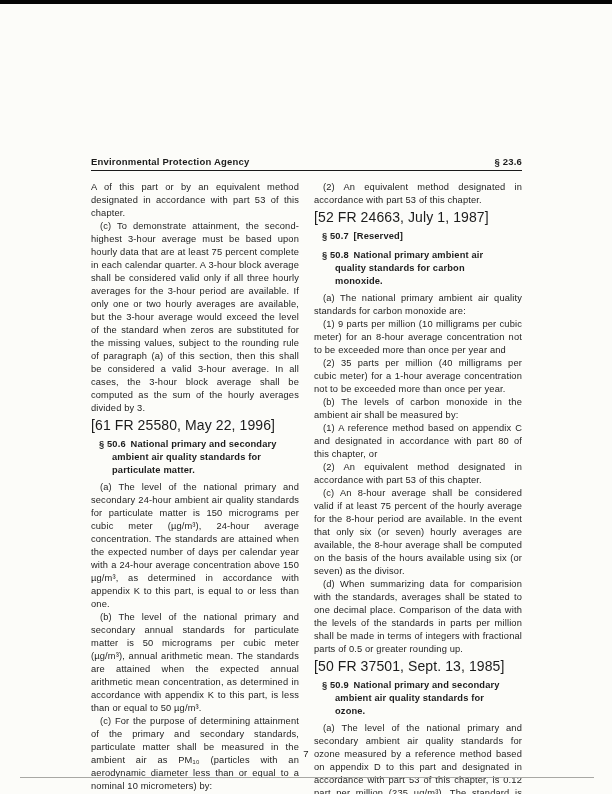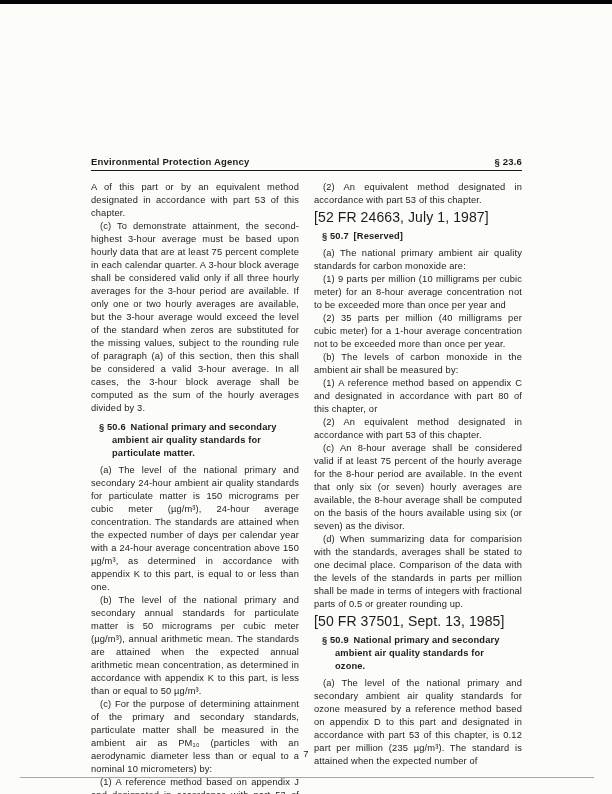--- a/index.html
+++ b/index.html
@@ -53,30 +53,32 @@
 
   <div class="header">
     <span>Environmental Protection Agency</span>
     <span>§ 23.6</span>
   </div>
 
   <div class="columns">
     <div class="col">
         <p class="para no-indent">A of this part or by an equivalent method designated in accordance with part 53 of this chapter.</p>
         <p class="para">(c) To demonstrate attainment, the second-highest 3-hour average must be based upon hourly data that are at least 75 percent complete in each calendar quarter. A 3-hour block average shall be considered valid only if all three hourly averages for the 3-hour period are available. If only one or two hourly averages are available, but the 3-hour average would exceed the level of the standard when zeros are substituted for the missing values, subject to the rounding rule of paragraph (a) of this section, then this shall be considered a valid 3-hour average. In all cases, the 3-hour block average shall be computed as the sum of the hourly averages divided by 3.</p>
+        <p class="citation">[61 FR 25580, May 22, 1996]</p>
         <p class="sec-heading">§ 50.6 National primary and secondary ambient air quality standards for particulate matter.</p>
         <p class="para">(a) The level of the national primary and secondary 24-hour ambient air quality standards for particulate matter is 150 micrograms per cubic meter (µg/m³), 24-hour average concentration. The standards are attained when the expected number of days per calendar year with a 24-hour average concentration above 150 µg/m³, as determined in accordance with appendix K to this part, is equal to or less than one.</p>
         <p class="para">(b) The level of the national primary and secondary annual standards for particulate matter is 50 micrograms per cubic meter (µg/m³), annual arithmetic mean. The standards are attained when the expected annual arithmetic mean concentration, as determined in accordance with appendix K to this part, is less than or equal to 50 µg/m³.</p>
         <p class="para">(c) For the purpose of determining attainment of the primary and secondary standards, particulate matter shall be measured in the ambient air as PM₁₀ (particles with an aerodynamic diameter less than or equal to a nominal 10 micrometers) by:</p>
         <p class="para">(1) A reference method based on appendix J and designated in accordance with part 53 of this chapter, or</p>
       </div>
     <div class="col">
         <p class="para">(2) An equivalent method designated in accordance with part 53 of this chapter.</p>
         <p class="citation">[52 FR 24663, July 1, 1987]</p>
         <p class="sec-heading">§ 50.7 [Reserved]</p>
+        <p class="sec-heading">§ 50.8 National primary ambient air quality standards for carbon monoxide.</p>
         <p class="para">(a) The national primary ambient air quality standards for carbon monoxide are:</p>
         <p class="para">(1) 9 parts per million (10 milligrams per cubic meter) for an 8-hour average concentration not to be exceeded more than once per year and</p>
         <p class="para">(2) 35 parts per million (40 milligrams per cubic meter) for a 1-hour average concentration not to be exceeded more than once per year.</p>
         <p class="para">(b) The levels of carbon monoxide in the ambient air shall be measured by:</p>
         <p class="para">(1) A reference method based on appendix C and designated in accordance with part 80 of this chapter, or</p>
         <p class="para">(2) An equivalent method designated in accordance with part 53 of this chapter.</p>
         <p class="para">(c) An 8-hour average shall be considered valid if at least 75 percent of the hourly average for the 8-hour period are available. In the event that only six (or seven) hourly averages are available, the 8-hour average shall be computed on the basis of the hours available using six (or seven) as the divisor.</p>
         <p class="para">(d) When summarizing data for comparision with the standards, averages shall be stated to one decimal place. Comparison of the data with the levels of the standards in parts per million shall be made in terms of integers with fractional parts of 0.5 or greater rounding up.</p>
         <p class="citation">[50 FR 37501, Sept. 13, 1985]</p>
         <p class="sec-heading">§ 50.9 National primary and secondary ambient air quality standards for ozone.</p>

